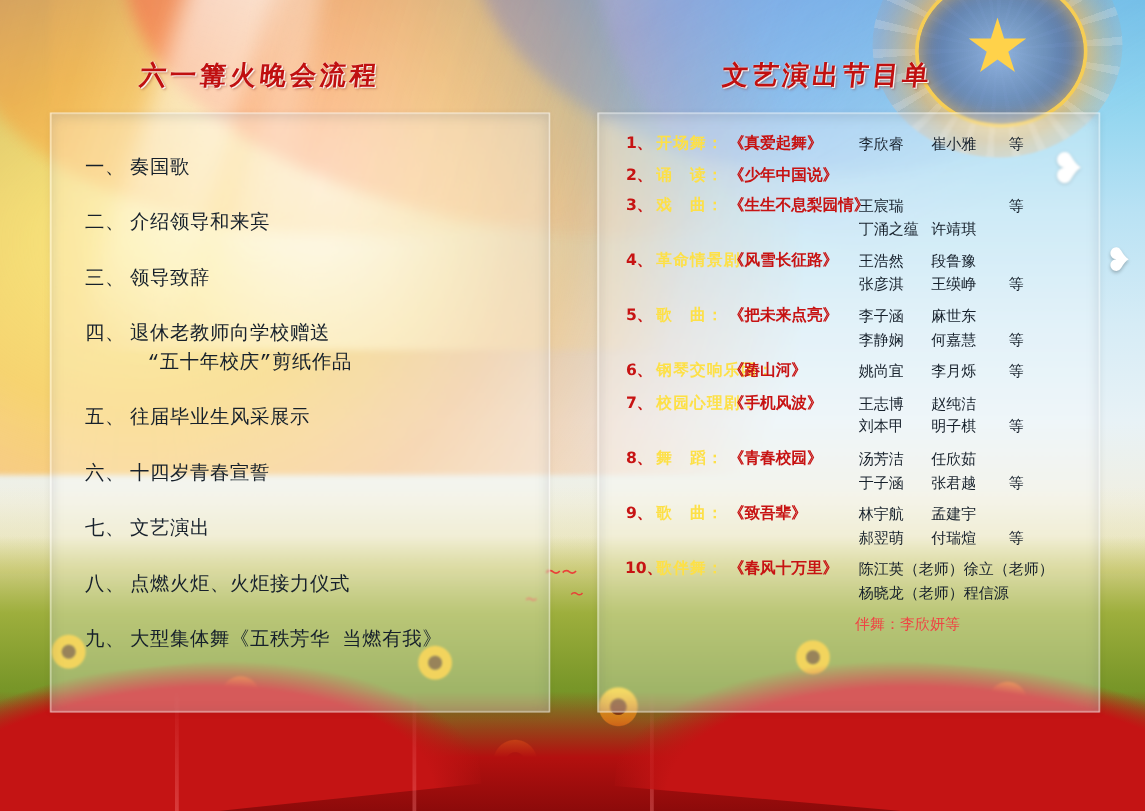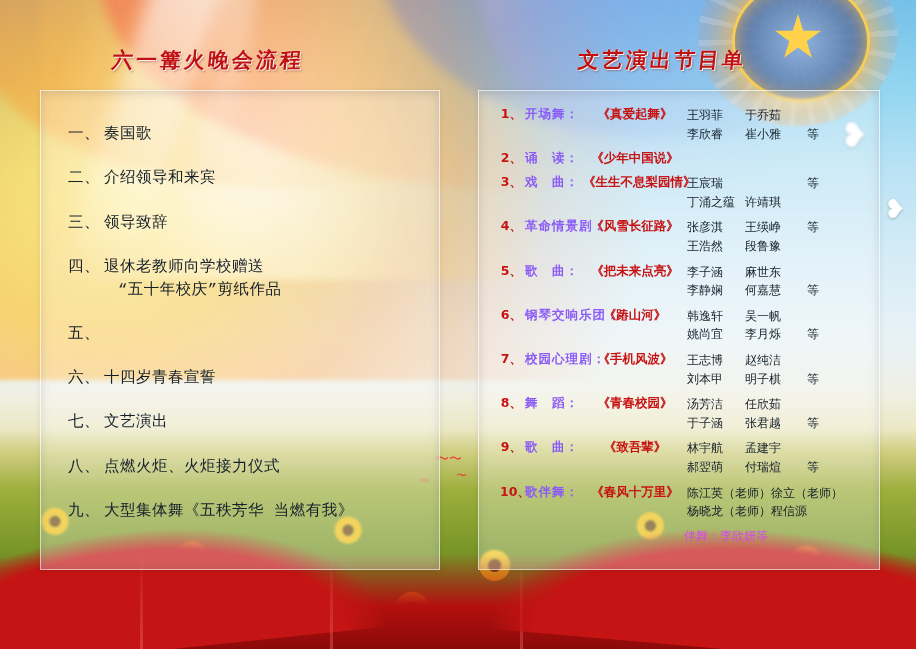--- a/index.html
+++ b/index.html
@@ -267,47 +267,46 @@
     width: 22px;
     text-align: right;
     font-size: 12.5px;
     color: #c71313;
     font-weight: 700;
   }
   .prow .kind {
     flex: none;
     width: 58px;
     font-size: 12.5px;
-    color: #8b5cf6;
+    color: #fde047;
     font-weight: 700;
     letter-spacing: 1px;
     padding-left: 3px;
     white-space: nowrap;
   }
   .prow .pname {
     flex: none;
     width: 104px;
     font-size: 12.5px;
     color: #c71313;
     font-weight: 700;
     white-space: nowrap;
-    text-align: center;
   }
   .prow .people {
     flex: 1;
     font-size: 12px;
     color: #16202b;
     line-height: 1.55;
   }
   .prow .people .ln { display: block; white-space: nowrap; }
   .prow .people .ln .n { display: inline-block; min-width: 58px; }
   .prow .people .ln .deng { margin-left: 4px; }
   .note {
     font-size: 12px;
-    color: #d946ef;
+    color: #ef4444;
     margin-top: 0;
     padding-left: 184px;
   }
 </style>
 </head>
 <body>
 
 <div id="stage">
 
   <div class="bg-sky"></div>
@@ -361,20 +360,21 @@
       <div class="lrow">
         <span class="num">三、</span>
         <span class="txt">领导致辞</span>
       </div>
       <div class="lrow">
         <span class="num">四、</span>
         <span class="txt">退休老教师向学校赠送<span class="sub">“五十年校庆”剪纸作品</span></span>
       </div>
       <div class="lrow">
         <span class="num">五、</span>
+        <span class="txt">往届毕业生风采展示</span>
       </div>
       <div class="lrow">
         <span class="num">六、</span>
         <span class="txt">十四岁青春宣誓</span>
       </div>
       <div class="lrow">
         <span class="num">七、</span>
         <span class="txt">文艺演出</span>
       </div>
       <div class="lrow">
@@ -386,21 +386,20 @@
         <span class="txt">大型集体舞《五秩芳华 当燃有我》</span>
       </div>
     </div>
 
   <div id="prog">
       <div class="prow">
         <span class="idx">1、</span>
         <span class="kind">开场舞：</span>
         <span class="pname">《真爱起舞》</span>
         <span class="people">
-          <span class="ln"><span class="n">王羽菲</span><span class="n">于乔茹</span><span class="deng"></span></span>
           <span class="ln"><span class="n">李欣睿</span><span class="n">崔小雅</span><span class="deng">等</span></span>
         </span>
       </div>
       <div class="prow">
         <span class="idx">2、</span>
         <span class="kind">诵　读：</span>
         <span class="pname">《少年中国说》</span>
       </div>
       <div class="prow">
         <span class="idx">3、</span>
@@ -409,39 +408,38 @@
         <span class="people">
           <span class="ln"><span class="n">王宸瑞</span><span class="n"></span><span class="deng">等</span></span>
           <span class="ln"><span class="n">丁涌之蕴</span><span class="n">许靖琪</span><span class="deng"></span></span>
         </span>
       </div>
       <div class="prow">
         <span class="idx">4、</span>
         <span class="kind">革命情景剧：</span>
         <span class="pname">《风雪长征路》</span>
         <span class="people">
+          <span class="ln"><span class="n">王浩然</span><span class="n">段鲁豫</span><span class="deng"></span></span>
           <span class="ln"><span class="n">张彦淇</span><span class="n">王绬峥</span><span class="deng">等</span></span>
-          <span class="ln"><span class="n">王浩然</span><span class="n">段鲁豫</span><span class="deng"></span></span>
         </span>
       </div>
       <div class="prow">
         <span class="idx">5、</span>
         <span class="kind">歌　曲：</span>
         <span class="pname">《把未来点亮》</span>
         <span class="people">
           <span class="ln"><span class="n">李子涵</span><span class="n">麻世东</span><span class="deng"></span></span>
           <span class="ln"><span class="n">李静娴</span><span class="n">何嘉慧</span><span class="deng">等</span></span>
         </span>
       </div>
       <div class="prow">
         <span class="idx">6、</span>
         <span class="kind">钢琴交响乐团：</span>
         <span class="pname">《蹖山河》</span>
         <span class="people">
-          <span class="ln"><span class="n">韩逸轩</span><span class="n">吴一帆</span><span class="deng"></span></span>
           <span class="ln"><span class="n">姚尚宜</span><span class="n">李月烁</span><span class="deng">等</span></span>
         </span>
       </div>
       <div class="prow">
         <span class="idx">7、</span>
         <span class="kind">校园心理剧：</span>
         <span class="pname">《手机风波》</span>
         <span class="people">
           <span class="ln"><span class="n">王志博</span><span class="n">赵纯洁</span><span class="deng"></span></span>
           <span class="ln"><span class="n">刘本甲</span><span class="n">明子棋</span><span class="deng">等</span></span>

